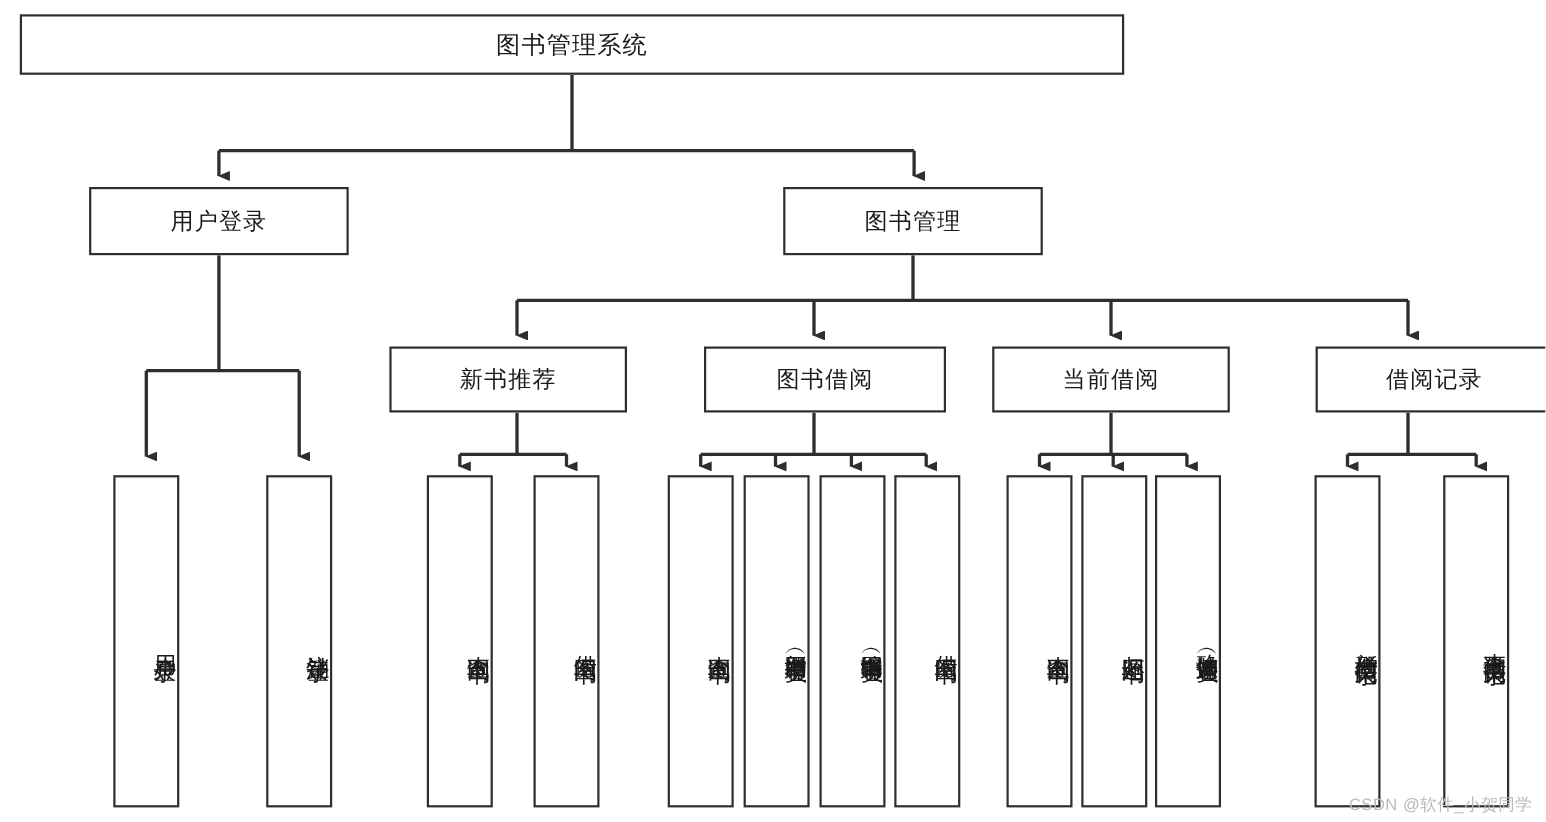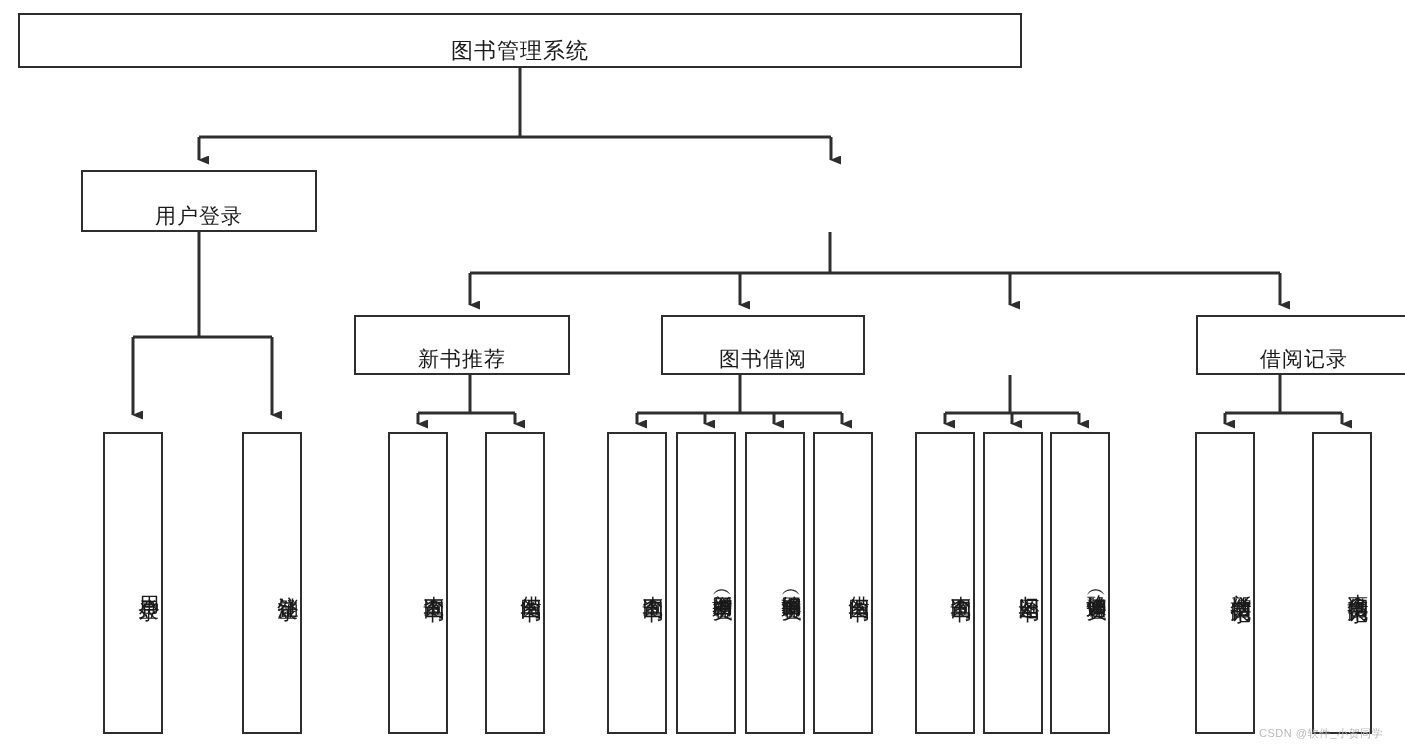--- a/index.html
+++ b/index.html
@@ -31,21 +31,20 @@
     background: #ffffff;
     display: flex;
     align-items: center;
     justify-content: center;
     color: #1a1a1a;
   }
   .node-h {
     font-size: 21px;
     letter-spacing: 1px;
     white-space: nowrap;
-    align-items: flex-end;
   }
   .node-v {
     writing-mode: vertical-rl;
     text-orientation: upright;
     font-size: 21px;
     line-height: 1.18;
     letter-spacing: 2px;
     padding-top: 6px;
     padding-bottom: 6px;
     align-items: flex-start;
@@ -54,23 +53,23 @@
   .node-v.tall {
     font-size: 20px;
     letter-spacing: 1px;
   }
   .root-label {
     font-size: 22px;
     letter-spacing: 1px;
   }
   #watermark {
     position: absolute;
-    right: 22px;
+    right: 12px;
     bottom: 6px;
-    font-size: 11px;
+    font-size: 15px;
     color: #b9b9b9;
     letter-spacing: 0.5px;
     white-space: nowrap;
   }
 </style>
 </head>
 <body>
 
 <div id="canvas">
 
@@ -124,26 +123,32 @@
     </g>
   </svg>
 
   <div class="node node-h root-label" style="left:18px; top:13px; width:1004px; height:55px;">
     <span>图书管理系统</span>
   </div>
 
   <div class="node node-h" style="left:81px; top:170px; width:236px; height:62px;">
     <span>用户登录</span>
   </div>
+  <div class="node node-h" style="left:712px; top:170px; width:236px; height:62px;">
+    <span>图书管理</span>
+  </div>
 
   <div class="node node-h" style="left:354px; top:315px; width:216px; height:60px;">
     <span>新书推荐</span>
   </div>
-  <div class="node node-h" style="left:661px; top:315px; width:204px; height:60px;">
+  <div class="node node-h" style="left:640px; top:315px; width:220px; height:60px;">
     <span>图书借阅</span>
+  </div>
+  <div class="node node-h" style="left:902px; top:315px; width:216px; height:60px;">
+    <span>当前借阅</span>
   </div>
   <div class="node node-h" style="left:1172px; top:315px; width:216px; height:60px;margin-left:24px;">
     <span>借阅记录</span>
   </div>
 
   <div class="node node-v" style="left:103px; top:432px; width:60px; height:302px;">
     <span>用户登录</span>
   </div>
   <div class="node node-v" style="left:242px; top:432px; width:60px; height:302px;">
     <span>注销登录</span>

